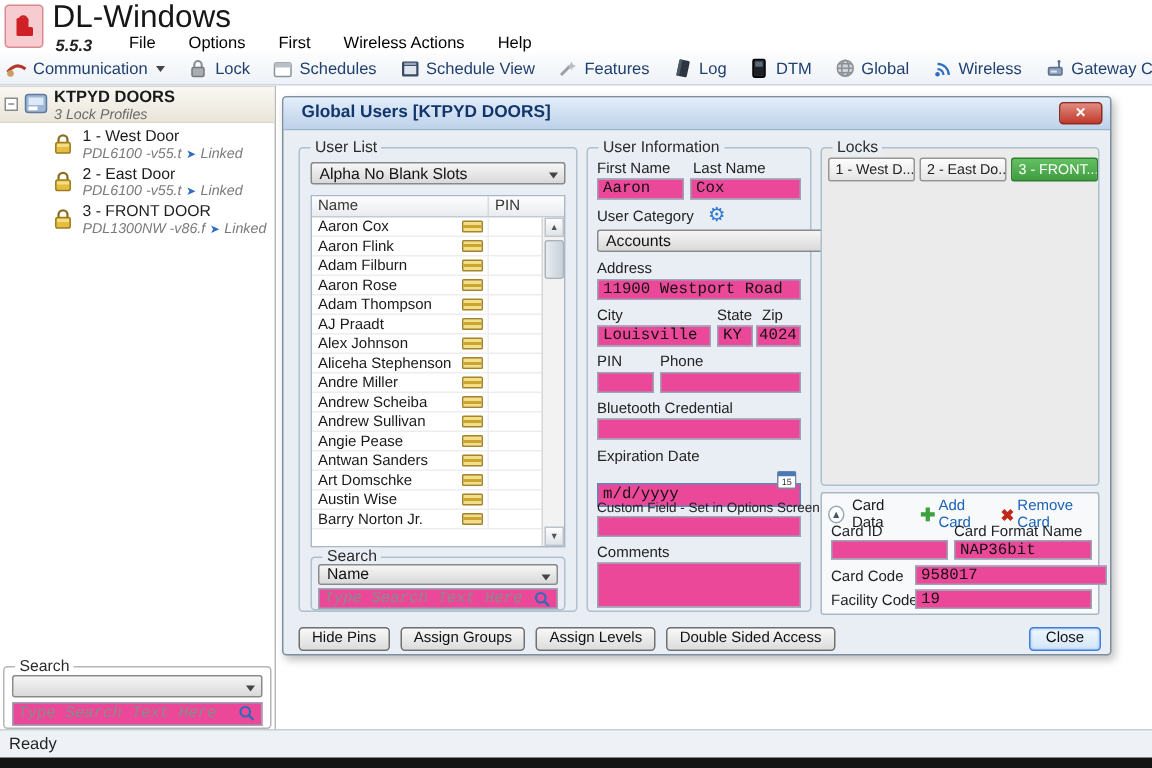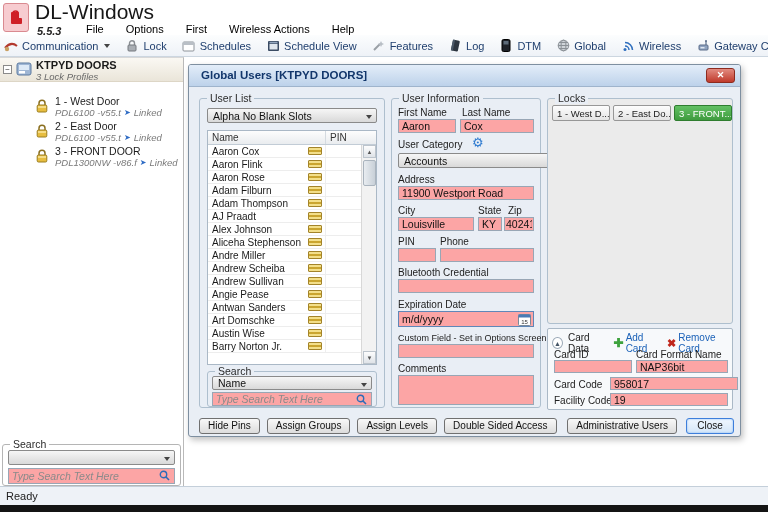--- a/index.html
+++ b/index.html
@@ -18,35 +18,35 @@
   .tb-item .glyph { display:inline-flex; width:14px; height:14px; align-items:center; justify-content:center; }
   .dd-arrow { width:0; height:0; border-left:3px solid transparent; border-right:3px solid transparent; border-top:4px solid #444; display:inline-block; margin-left:2px; }
 
   
   .sidebar { position:absolute; left:0; top:57px; width:184px; height:429px; background:#fff; border-right:1px solid #b9b9b9; border-top:1px solid #d8d8d8; }
   .tree-root { position:relative; height:24px; background:linear-gradient(#faf8f3,#eae5d9); border-bottom:1px solid #ddd6c6; }
   .expander { position:absolute; left:3px; top:7px; width:9px; height:9px; border:1px solid #8a8a8a; background:#fff; font-size:8px; line-height:7px; text-align:center; color:#333; }
   .root-glyph { position:absolute; left:16px; top:3px; }
   .root-name { position:absolute; left:36px; top:1px; font-weight:bold; font-size:11px; }
   .root-sub { position:absolute; left:36px; top:13px; font-style:italic; font-size:9.5px; color:#6a6a6a; }
-  .tree-items { position:absolute; left:0; top:36px; width:100%; }
+  .tree-items { position:absolute; left:0; top:26px; width:100%; }
   .tree-item { position:relative; height:25px; }
   .ti-glyph { position:absolute; left:34px; top:4px; }
   .ti-name { position:absolute; left:55px; top:1px; font-size:10.5px; color:#1c1c1c; }
   .ti-sub { position:absolute; left:55px; top:13px; font-size:9.5px; font-style:italic; color:#7a7a7a; display:flex; gap:3px; align-items:center; }
   .linked-icon { color:#2e6bc4; font-size:8px; font-style:normal; }
 
   
   .groupbox { position:absolute; border:1px solid #aebfce; border-radius:3px; }
   .gb-label { position:absolute; top:-7px; left:7px; padding:0 3px; font-size:10.5px; color:#2b2b2b; background:#e9eef5; line-height:12px; }
   .gb-white .gb-label { background:#fff; }
 
   .dropdown { position:relative; background:linear-gradient(#f6f6f6,#d9d9d9); border:1px solid #8a8a8a; border-radius:2px; font-size:10.5px; display:flex; align-items:center; padding:0 5px; color:#111; }
   .dropdown .dd-arrow { position:absolute; right:4px; top:6px; }
-  .txt { border:1px solid #98a6b5; background:#fca5a5; font-family:Liberation Sans, sans-serif; font-size:10.5px; padding:0 3px; color:#111; }
+  .txt { border:1px solid #98a6b5; background:#ec4899; font-family:Liberation Mono, monospace; font-size:10.5px; padding:0 3px; color:#111; }
   .txt::placeholder { color:#8a8a8a; font-style:italic; }
   .search-glyph { position:absolute; }
 
   
   .sb-search { left:2px; top:386px; width:179px; height:42px; border-color:#b5b5b5; }
   .sb-search .dropdown { position:absolute; left:5px; top:5px; width:167px; height:15px; }
   .sb-search .txt { position:absolute; left:5px; top:23px; width:167px; height:16px; }
 
   
   .statusbar { position:absolute; left:0; top:486px; width:768px; height:20px; background:#eef2f7; border-top:1px solid #c4cfda; padding:3px 0 0 6px; font-size:11px; color:#222; }
@@ -78,21 +78,21 @@
 
   .ul-search { left:7px; top:272px; width:170px; height:36px; border-color:#aebfce; }
   .ul-search .dropdown { position:absolute; left:4px; top:4px; width:160px; height:14px; }
   .ul-search .txt { position:absolute; left:4px; top:20px; width:160px; height:14px; }
 
   
   .ui-group { left:202px; top:11px; width:150px; height:310px; }
   .lbl { position:absolute; font-size:10px; color:#222; white-space:nowrap;text-align:center; }
   .ui-group .txt { position:absolute; height:14px; }
   .gear-glyph { position:absolute; color:#2f7bd0; font-size:13px; line-height:12px; }
-  .exp-input { border:1px solid #5f87b8 !important; }
+  .exp-input { border:1px solid #5f87b8 !important;margin-top:11px; }
   .cal-glyph { position:absolute; }
   textarea.txt { resize:none; }
 
   
   .locks-group { left:358px; top:11px; width:186px; height:226px; background:#ebebeb; }
   .chips { position:absolute; left:4px; top:6px; display:flex; gap:3px; }
   .chip { height:16px; padding:2px 4px 0 4px; font-size:9.5px; background:linear-gradient(#fdfdfd,#e4e4e4); border:1px solid #979797; border-radius:2px; white-space:nowrap; overflow:hidden; width:58px; color:#222; }
   .chip.selected { background:linear-gradient(#63c063,#3f9c3f); border-color:#2f7d2f; color:#fff; }
 
   
@@ -331,25 +331,25 @@
         <div class="ul-rows">
             <div class="ul-row">
             <div class="c-name"><span>Aaron Cox</span><span class="card-chip"></span></div>
             <div class="c-pin"></div>
           </div>
             <div class="ul-row">
             <div class="c-name"><span>Aaron Flink</span><span class="card-chip"></span></div>
             <div class="c-pin"></div>
           </div>
             <div class="ul-row">
+            <div class="c-name"><span>Adam Filburn</span><span class="card-chip"></span></div>
+            <div class="c-pin"></div>
+          </div>
+            <div class="ul-row">
             <div class="c-name"><span>Aaron Rose</span><span class="card-chip"></span></div>
-            <div class="c-pin"></div>
-          </div>
-            <div class="ul-row">
-            <div class="c-name"><span>Adam Filburn</span><span class="card-chip"></span></div>
             <div class="c-pin"></div>
           </div>
             <div class="ul-row">
             <div class="c-name"><span>Adam Thompson</span><span class="card-chip"></span></div>
             <div class="c-pin"></div>
           </div>
             <div class="ul-row">
             <div class="c-name"><span>AJ Praadt</span><span class="card-chip"></span></div>
             <div class="c-pin"></div>
           </div>
@@ -489,18 +489,17 @@
       <input class="txt" style="left: 62px; top: 64px; width: 118px;" value="19">
     </div>
 
     <div class="btn-row-left">
         <div class="btn">Hide Pins</div>
         <div class="btn">Assign Groups</div>
         <div class="btn">Assign Levels</div>
         <div class="btn">Double Sided Access</div>
       </div>
     <div class="btn-row-right">
-      <div class="btn">Administrative Users</div>
       <div class="btn btn-default" style="min-width:48px;">Close</div>
     </div>
 
   </div>
 </div>
 
 </body></html>

